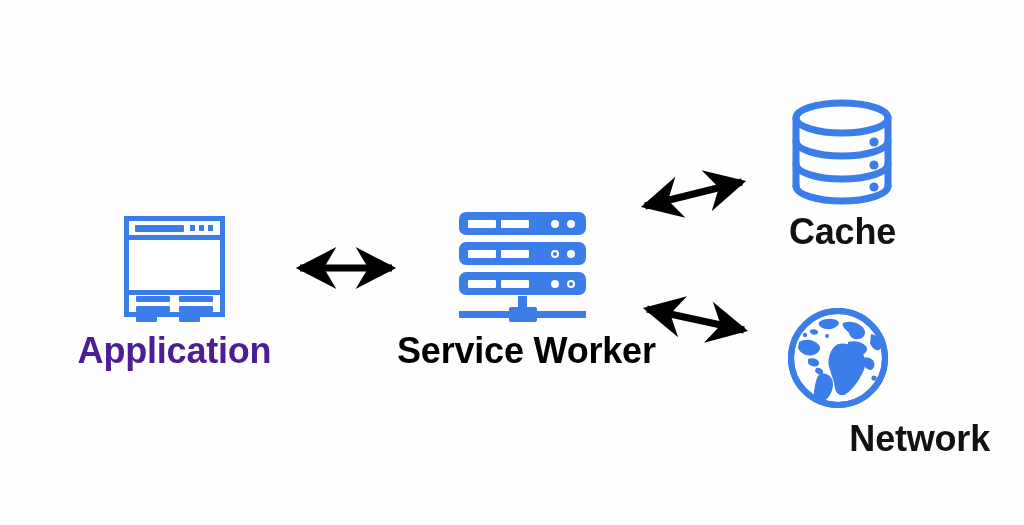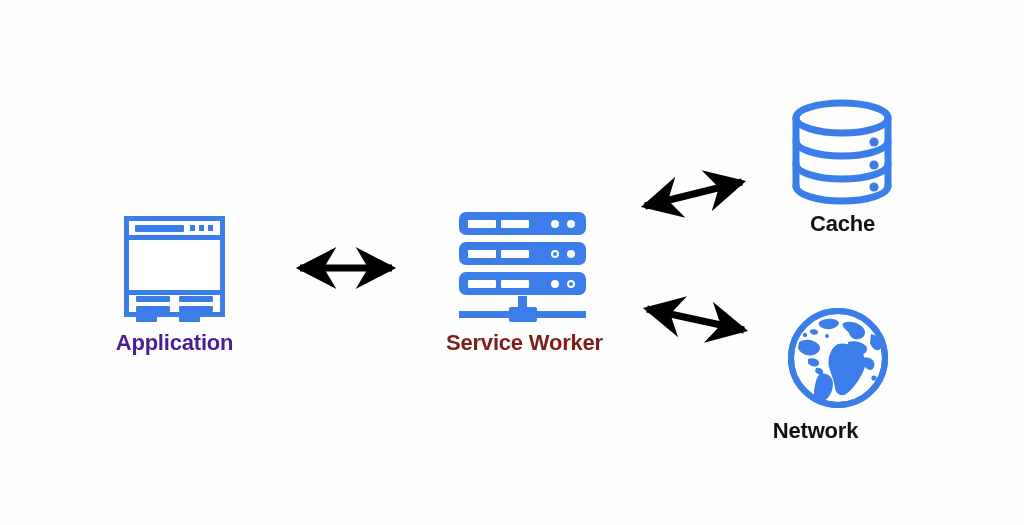--- a/index.html
+++ b/index.html
@@ -19,21 +19,21 @@
     overflow: hidden;
   }
   .node {
     position: absolute;
   }
   .node-label {
     position: absolute;
     text-align: center;
     font-family: "Liberation Sans", sans-serif;
     font-weight: 700;
-    font-size: 22px;
+    font-size: 36px;
     color: #111111;
     white-space: nowrap;
     letter-spacing: -0.2px;
   }
   .arrow-layer {
     position: absolute;
     left: 0;
     top: 0;
     width: 1024px;
     height: 525px;
@@ -169,21 +169,21 @@
     top: 95px;
     width: 28px;
     height: 15px;
     background: var(--brand, #3b7de9);
     border-radius: 2px;
   }
   
   #label-application { left: 47px; top: 330px; width: 255px; }
   #label-service-worker { left: 397px; top: 330px; width: 255px; }
   #label-cache { left: 715px; top: 211px; width: 255px; }
-  #label-network { left: 688px; top: 418px; width: 255px; }
+  #label-network { left: 735px; top: 418px; width: 255px; text-align: right; }
 </style>
 </head>
 <body>
 
 <div id="canvas" style="background: rgb(254, 254, 254);">
 
   <svg class="arrow-layer" viewBox="0 0 1024 525" xmlns="http://www.w3.org/2000/svg">
     <defs>
       <marker id="arrowEnd" markerWidth="7" markerHeight="7" refX="5.6" refY="3.5" orient="auto" markerUnits="strokeWidth">
         <path d="M0.4,0.5 L6.2,3.5 L0.4,6.5 L2.2,3.5 Z" fill="#000000"></path>
@@ -251,21 +251,21 @@
         <span class="rack-leds">
           <span class="led filled"></span>
           <span class="led hollow"></span>
         </span>
       </div>
       <div class="server-stem"></div>
       <div class="server-bus"></div>
       <div class="server-hub"></div>
     </div>
   </div>
-  <div class="node-label" id="label-service-worker" style="color: #7f1d1d;">Service Worker</div>
+  <div class="node-label" id="label-service-worker" style="color: #000000;">Service Worker</div>
 
   <div class="node" style="left:790px; top:98px;">
     <svg width="104" height="108" viewBox="0 0 104 108" xmlns="http://www.w3.org/2000/svg">
       <g fill="none" stroke="#3b7de9" stroke-width="7" stroke-linecap="round">
         <ellipse cx="52" cy="20" rx="46" ry="15"></ellipse>
         <path d="M6,20 L6,88"></path>
         <path d="M98,20 L98,88"></path>
         <path d="M6,88 a46,15 0 0 0 92,0"></path>
         <path d="M6,43 a46,15 0 0 0 92,0"></path>
         <path d="M6,66 a46,15 0 0 0 92,0"></path>

